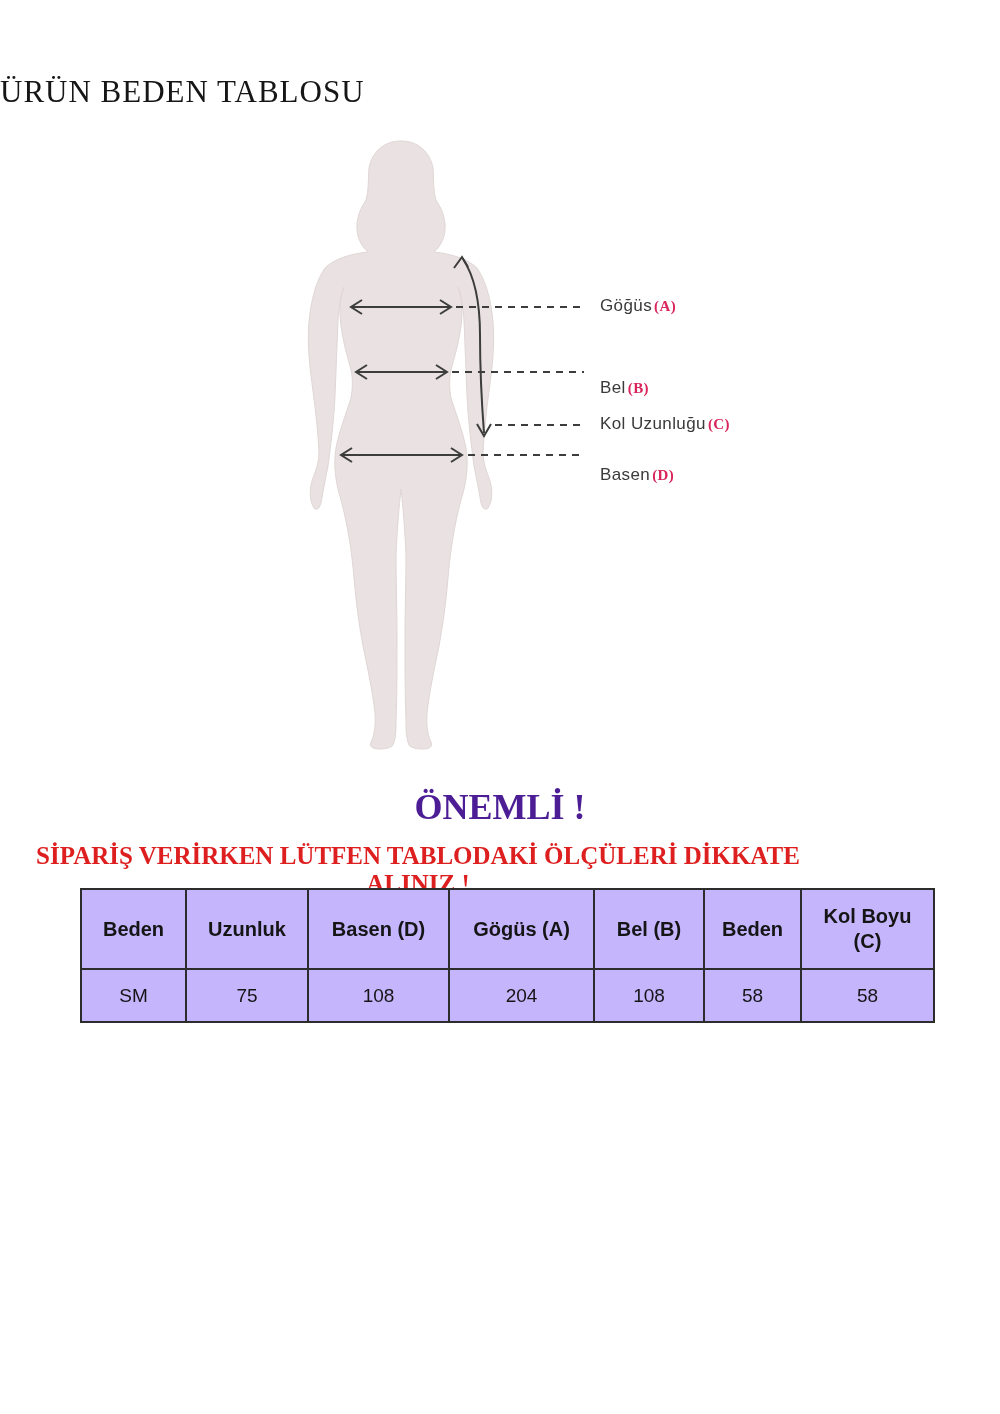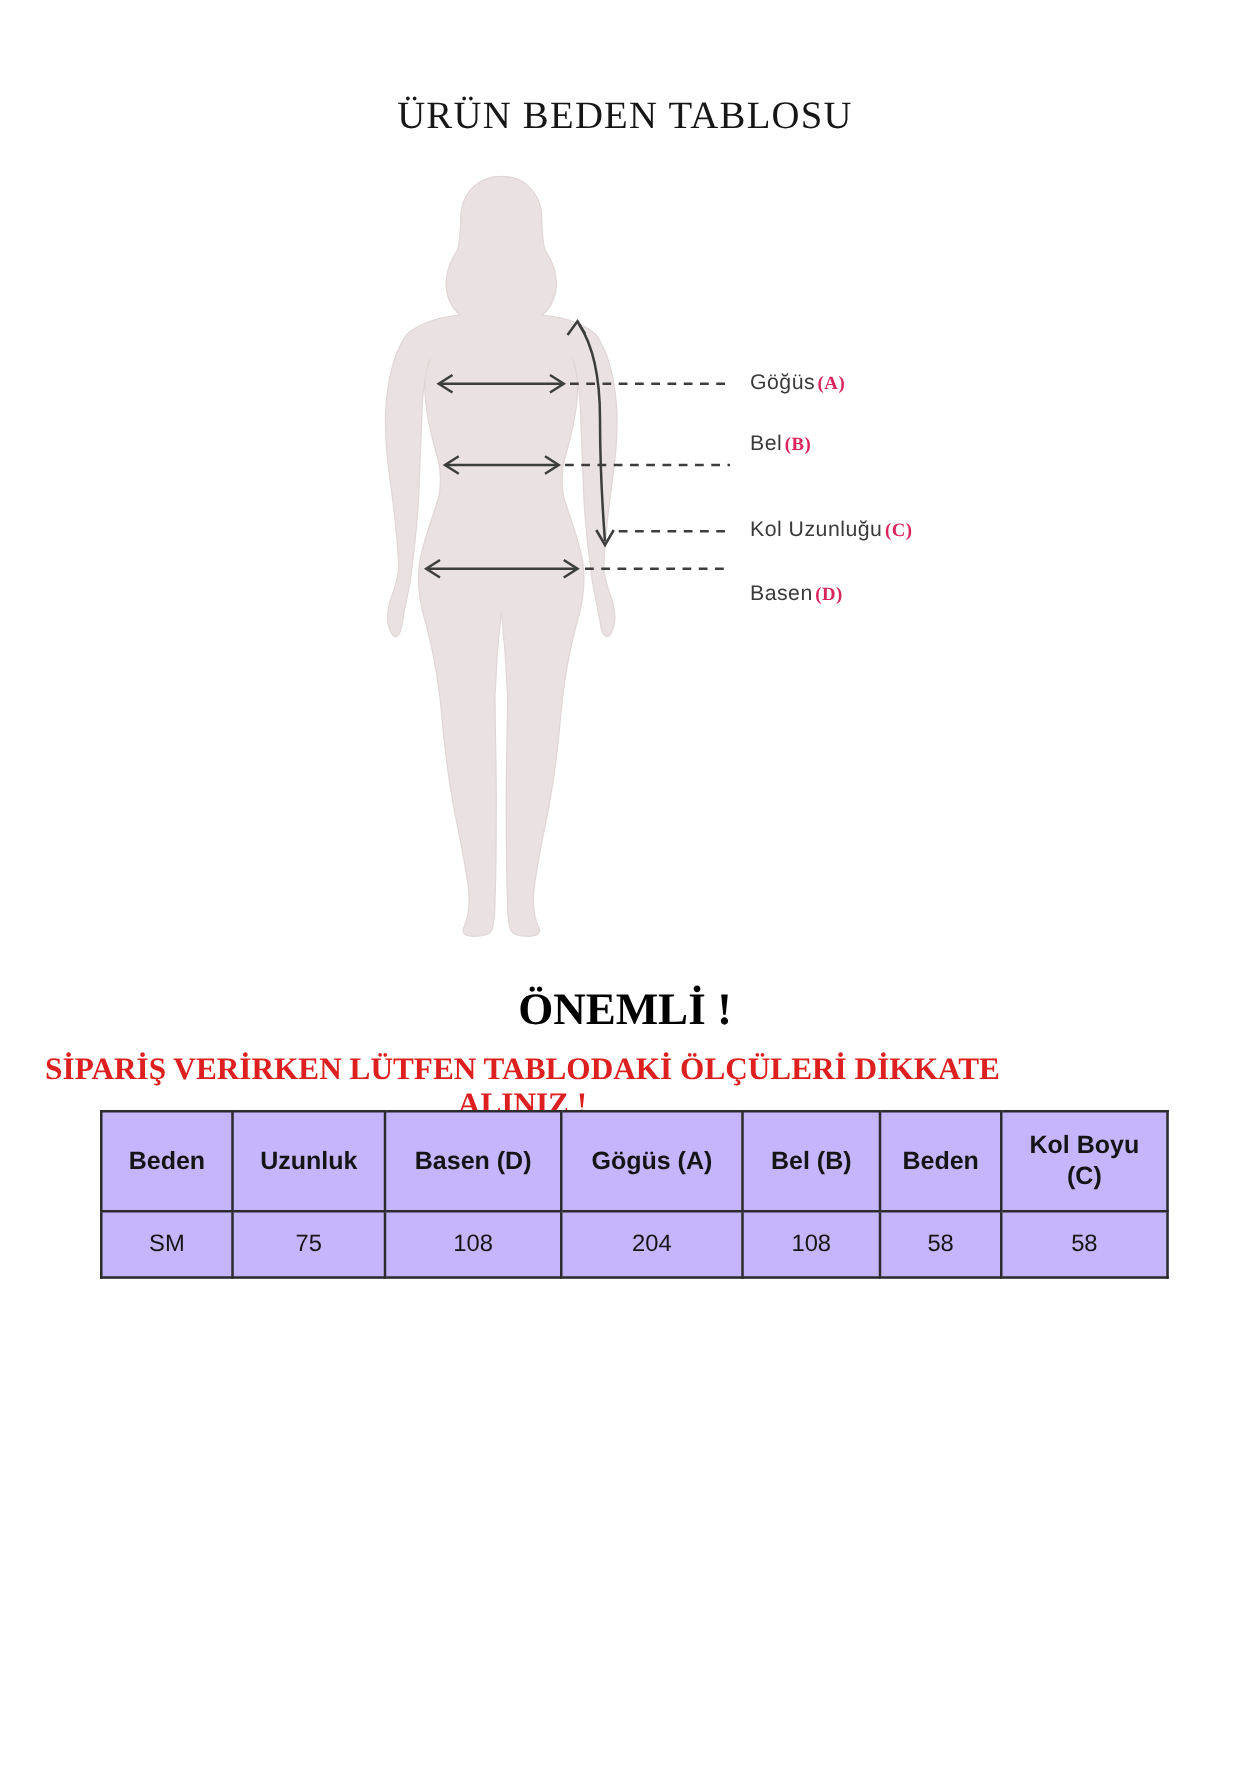--- a/index.html
+++ b/index.html
@@ -7,21 +7,21 @@
     position:relative;
     width:1000px;
     height:1414px;
     background:#ffffff;
     overflow:hidden;
     font-family:"Liberation Sans","DejaVu Sans",sans-serif;
   }
   .page-title {
     position:absolute;
     top:74px; left:0; width:1000px;
-    text-align:center;
+    text-align:left;
     font-family:"Liberation Serif","DejaVu Serif",serif;
     font-size:31px;
     letter-spacing:1px;
     color:#161616;
   }
   .figure-wrap { position:absolute; left:0; top:0; width:904px; height:780px; }
   .fig-label {
     position:absolute;
     left:600px;
     height:22px;
@@ -33,32 +33,32 @@
     white-space:nowrap;
   }
   .fig-label .letter {
     font-family:"Liberation Serif","DejaVu Serif",serif;
     font-weight:bold;
     font-size:15px;
     color:#d9255b;
     padding-left:2px;
   }
   .label-gogus { top:296px; }
-  .label-bel   { top:345px; }
+  .label-bel   { top:378px; }
   .label-kol   { top:414px; }
   .label-basen { top:465px;justify-content:space-between; }
 
   .notice-heading {
     position:absolute;
     top:786px; left:0; width:1000px;
     text-align:center;
     font-family:"Liberation Serif","DejaVu Serif",serif;
     font-weight:bold;
     font-size:36px;
-    color:#000000;
+    color:#4c1d95;
   }
   .notice-warning {
     position:absolute;
     top:842px; left:0; width:836px;
     text-align:center;
     font-family:"Liberation Serif","DejaVu Serif",serif;
     font-weight:bold;
     font-size:25px;
     color:#de1f1f;
   }

